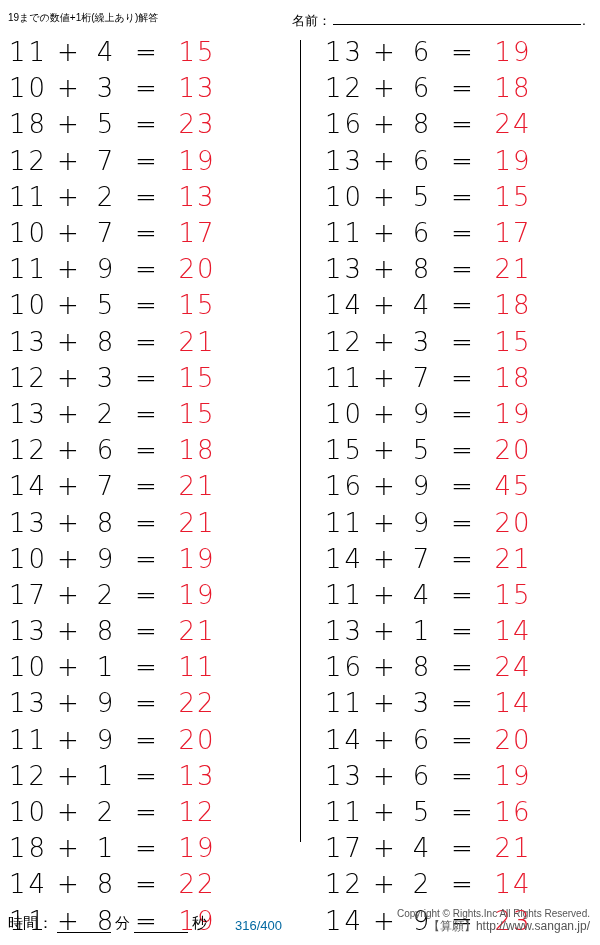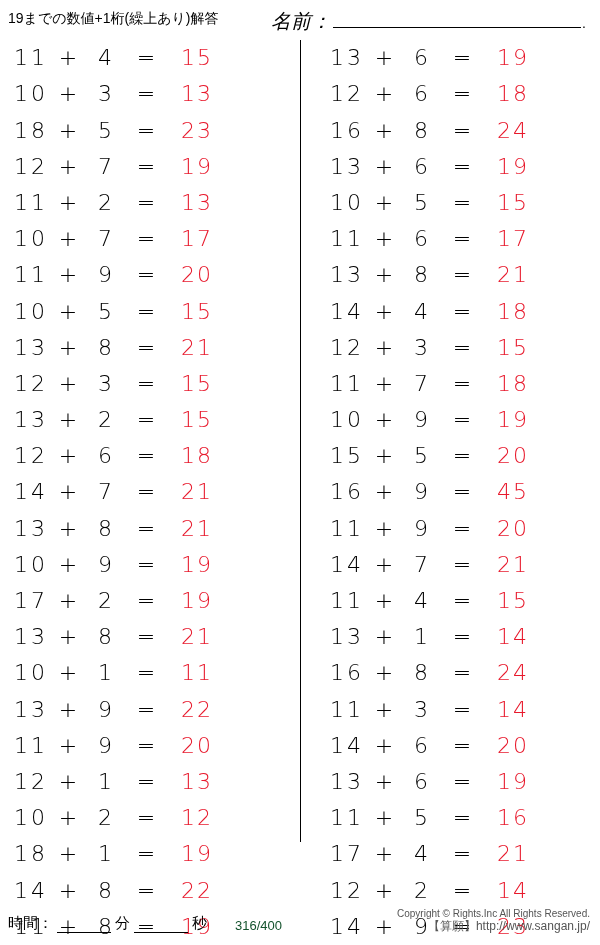--- a/index.html
+++ b/index.html
@@ -24,36 +24,35 @@
   }
   
   .header {
     display: flex;
     align-items: flex-start;
     padding: 8px 10px 0 8px;
     height: 34px;
     box-sizing: border-box;
   }
   .title {
-    font-size: 14px;
+    font-size: 10px;
     letter-spacing: 0px;
     white-space: nowrap;
     line-height: 16px;
     padding-top: 2px;
   }
   .name-area {
     margin-left: auto;
     display: flex;
     align-items: baseline;
     padding-right: 4px;
   }
   .name-label {
-    font-size: 20px;
+    font-size: 13px;
     white-space: nowrap;
-    font-style: italic;
   }
   .name-line {
     display: inline-block;
     width: 248px;
     border-bottom: 1px solid #000;
     height: 16px;
     margin-left: 2px;
   }
   .name-dot {
     font-size: 14px;
@@ -78,23 +77,23 @@
     position: absolute;
     left: 50%;
     top: 6px;
     bottom: 52px;
     width: 1px;
     background: #000;
   }
 
   .prob {
     display: flex;
-    align-items: flex-end;
+    align-items: center;
     height: 36.2px;
-    font-size: 22px;
+    font-size: 26px;
     font-family: "DejaVu Sans", sans-serif;
     font-weight: 300;
   }
   .operand {
     width: 42px;
     text-align: right;
     letter-spacing: 3px;
   }
   .op {
     width: 40px;
@@ -140,21 +139,21 @@
     height: 15px;
     margin: 0 4px;
   }
   .time-unit {
     font-size: 15px;
   }
   .page-num {
     font-size: 13px;
     padding-top: 11px;
     margin-left: 28px;
-    color: #14532d;
+    color: #0369a1;
   }
   .copyright {
     margin-left: auto;
     text-align: right;
     font-size: 10px;
     color: #555;
     line-height: 13px;
     padding-top: 8px;
   }
   .copyright .cr2 { font-size: 12px; }

